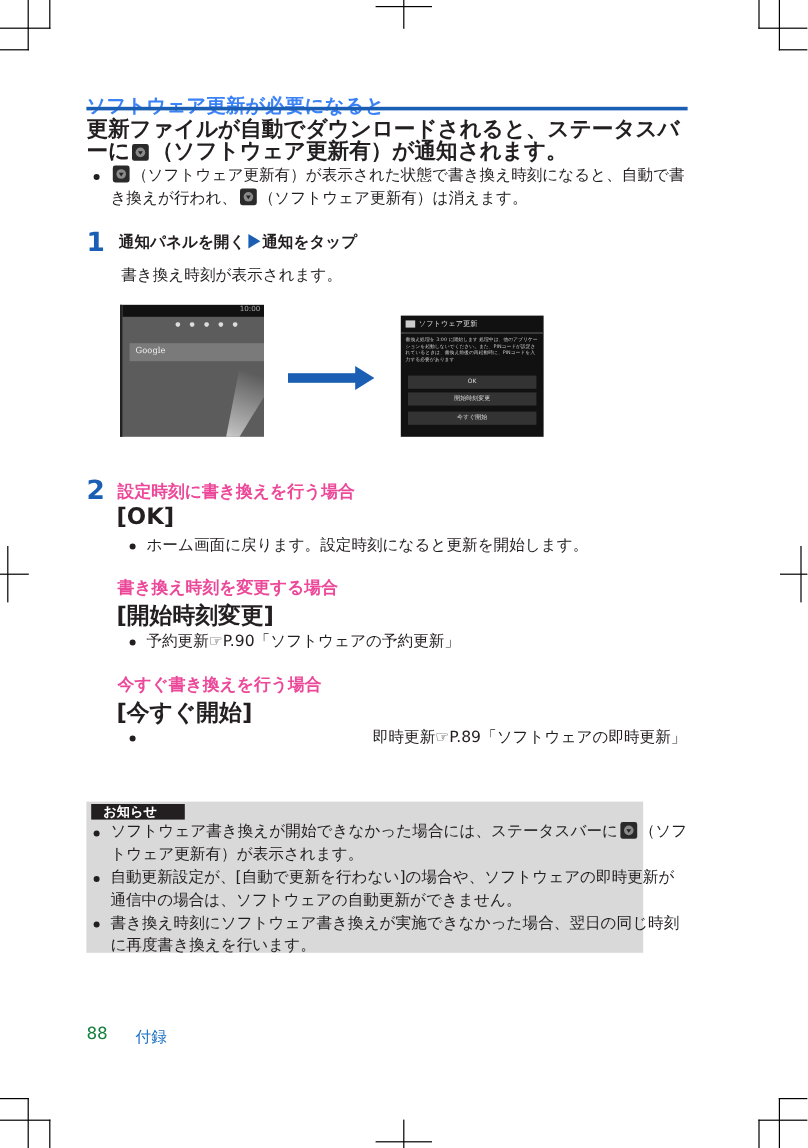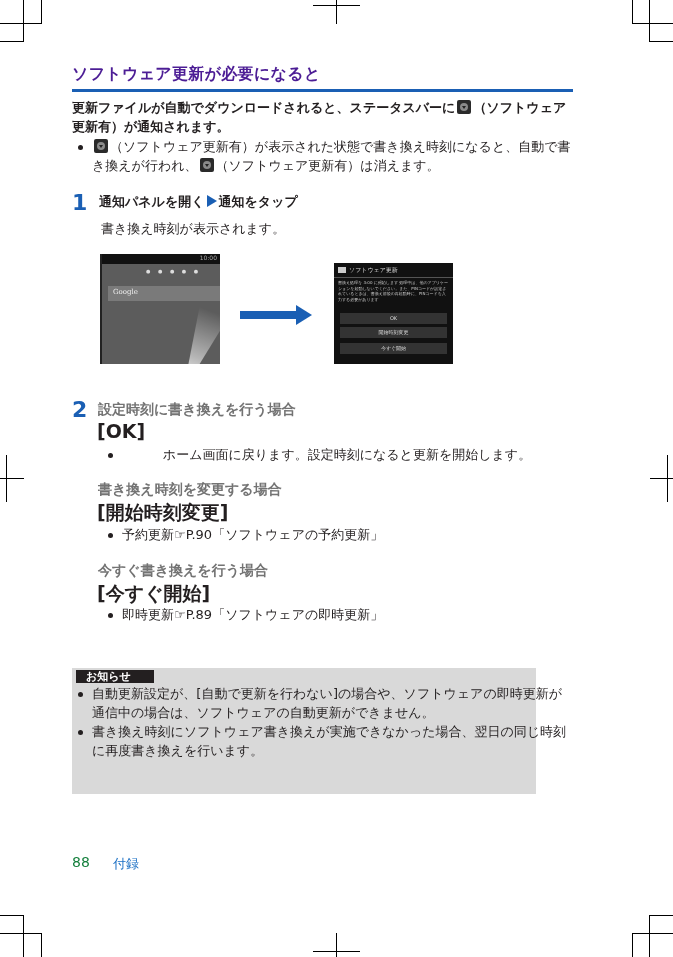--- a/index.html
+++ b/index.html
@@ -6,27 +6,27 @@
   body {
     width: 673px; height: 957px; position: relative; overflow: hidden;
     font-family: "DejaVu Sans", "Liberation Sans", sans-serif;
     color: #231f20;
   }
   .abs { position: absolute; }
   
   .cm { position: absolute; background: #000; }
 
   .title {
-    left: 72px; top: 64px; font-size: 16px; font-weight: bold; color: #4c1d95;
+    left: 72px; top: 78px; font-size: 16px; font-weight: bold; color: #3b82f6;
     letter-spacing: 0.3px;
   }
   .title-rule { left: 72px; top: 89px; width: 501px; height: 3px; background: #1a5fb4; }
 
   .lead {
-    left: 72px; top: 98px; width: 503px; font-size: 13px; font-weight: bold; line-height: 19px;
+    left: 72px; top: 98px; width: 503px; font-size: 18px; font-weight: bold; line-height: 19px;
   }
   .icon-upd {
     display: inline-block; width: 14px; height: 14px; background: #2a2a2a; border-radius: 2px;
     vertical-align: -2px; position: relative; margin: 0 2px;
   }
   .icon-upd::before {
     content: ""; position: absolute; left: 3px; top: 3px; width: 8px; height: 8px;
     border-radius: 50%; background: #8a8a8a;
   }
   .icon-upd::after {
@@ -36,21 +36,21 @@
   .bullets { list-style: none; margin: 0; padding: 0; }
   .bullets li { position: relative; padding-left: 20px; }
   .bullets li::before {
     content: ""; position: absolute; left: 6px; top: 8px; width: 5px; height: 5px; border-radius: 50%;
     background: #231f20;
   }
   .b1 { left: 72px; top: 137px; width: 503px; font-size: 13px; line-height: 19px; }
 
   .step-num { font-size: 22px; font-weight: bold; color: #1a5fb4; line-height: 22px; }
   .step-head { font-size: 13px; font-weight: bold; }
-  .step-head-blue { font-size: 14px; font-weight: bold; color: #737373; }
+  .step-head-blue { font-size: 14px; font-weight: bold; color: #ec4899; }
   .arrow-tri { display: inline-block; width: 0; height: 0; border-top: 6px solid transparent;
     border-bottom: 6px solid transparent; border-left: 10px solid #1a5fb4; vertical-align: -1px; margin: 0 2px; }
 
   .sub { font-size: 13px; }
   .bracket { font-size: 19px; font-weight: bold; }
 
   .shot1 { left: 100px; top: 254px; width: 118px; height: 110px; background: #5c5c5c;
     border-left: 2px solid #222; overflow: hidden; }
   .shot1 .sbar { position: absolute; left: 0; top: 0; width: 100%; height: 10px; background: #111; }
   .shot1 .sbar-time { position: absolute; right: 3px; top: 0; font-size: 6px; color: #aaa; }
@@ -164,38 +164,39 @@
   <div class="btn" style="top:50px;">OK</div>
   <div class="btn" style="top:64px;">開始時刻変更</div>
   <div class="btn" style="top:80px;">今すぐ開始</div>
 </div>
 
 <div class="abs" style="left:72px;top:399px;">
   <span class="step-num">2</span>
 </div>
 <div class="abs step-head-blue" style="left:98px;top:401px;">設定時刻に書き換えを行う場合</div>
 <div class="abs bracket" style="left:97px;top:420px;">[OK]</div>
-<ul class="abs bullets sub" style="left:102px;top:445px;width:470px;line-height:19px;text-align:center;">
+<ul class="abs bullets sub" style="left:102px;top:445px;width:470px;line-height:19px;">
   <li>ホーム画面に戻ります。設定時刻になると更新を開始します。</li>
 </ul>
 
 <div class="abs step-head-blue" style="left:98px;top:481px;">書き換え時刻を変更する場合</div>
 <div class="abs bracket" style="left:97px;top:500px;">[開始時刻変更]</div>
 <ul class="abs bullets sub" style="left:102px;top:525px;width:470px;line-height:19px;">
   <li><span>予約更新</span><span>☞</span><span>P.90「ソフトウェアの予約更新」</span></li>
 </ul>
 
 <div class="abs step-head-blue" style="left:98px;top:562px;">今すぐ書き換えを行う場合</div>
 <div class="abs bracket" style="left:97px;top:581px;">[今すぐ開始]</div>
-<ul class="abs bullets sub" style="left:102px;top:605px;width:470px;line-height:19px;">
+<ul class="abs bullets sub" style="left:102px;top:605px;width:470px;line-height:19px;text-align:right;">
   <li><span>即時更新</span><span>☞</span><span>P.89「ソフトウェアの即時更新」</span></li>
 </ul>
 
 <div class="abs notice">
   <div class="notice-tag">お知らせ</div>
   <ul class="bullets">
+    <li><span>ソフトウェア書き換えが開始できなかった場合には、ステータスバーに</span><span class="icon-upd"></span><span>（ソフトウェア更新有）が表示されます。</span></li>
     <li>自動更新設定が、[自動で更新を行わない]の場合や、ソフトウェアの即時更新が通信中の場合は、ソフトウェアの自動更新ができません。</li>
     <li>書き換え時刻にソフトウェア書き換えが実施できなかった場合、翌日の同じ時刻に再度書き換えを行います。</li>
   </ul>
 </div>
 
 <div class="abs footer-num">88</div>
 <div class="abs footer-sec">付録</div>
 
 </body></html>

